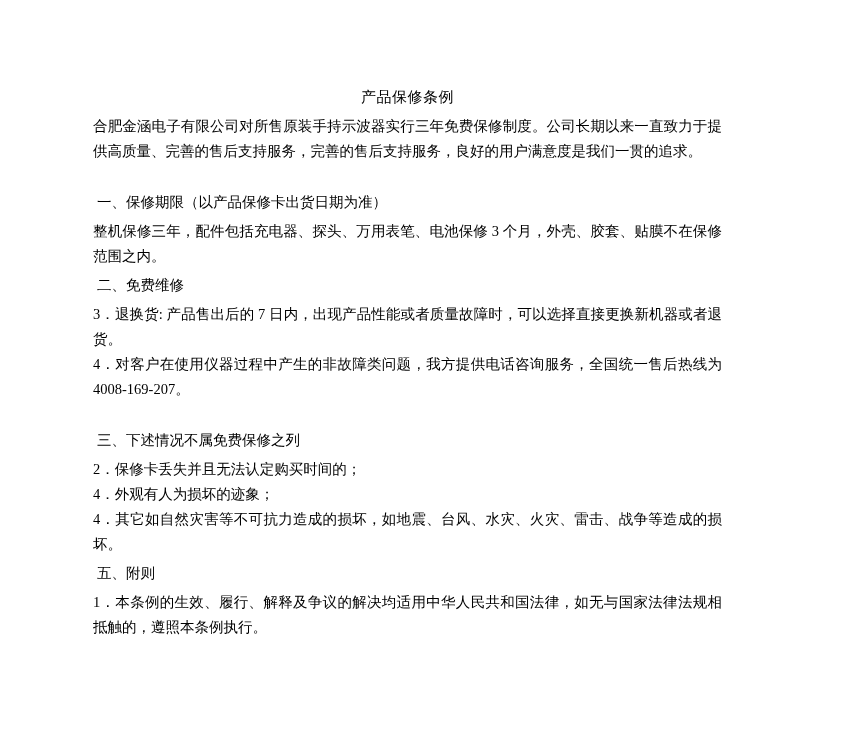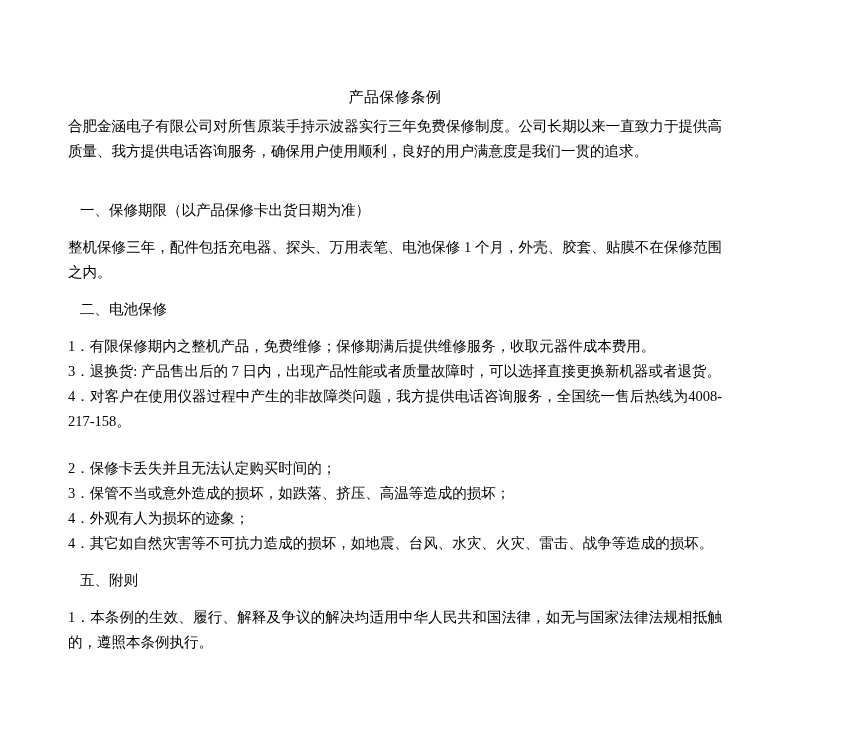--- a/index.html
+++ b/index.html
@@ -12,21 +12,21 @@
     background: #ffffff;
     font-family: "Liberation Serif", "DejaVu Serif", serif;
     color: #000000;
     overflow: hidden;
   }
   .page {
     position: relative;
     width: 844px;
     height: 663px;
     box-sizing: border-box;
-    padding: 86px 122px 0 68px;
+    padding: 86px 122px 0 93px;
   }
   .doc-title {
     text-align: center;
     font-size: 15px;
     line-height: 22px;
     margin: 0 0 6px 0;
     font-weight: normal;
     letter-spacing: 0.5px;
   }
   .para {
@@ -35,55 +35,54 @@
     margin: 0;
     text-align: justify;
     text-justify: inter-ideograph;
   }
   .intro {
     text-indent: 0;
   }
   .section-head {
     font-size: 14.5px;
     line-height: 25px;
-    margin: 12px;
+    margin: 4px;
   }
   .spacer-lg {
     height: 22px;
   }
   .list-line {
     font-size: 14.5px;
     line-height: 25px;
     margin: 0;
     text-align: justify;
     text-justify: inter-ideograph;
   }
 </style>
 </head>
 <body>
 
 <div class="page">
 
   <div class="doc-title">产品保修条例</div>
 
-  <div class="para intro">合肥金涵电子有限公司对所售原装手持示波器实行三年免费保修制度。公司长期以来一直致力于提供高质量、我方提供电话咨询服务，确保用户使用顺利，良好的用户满意度是我们一贯的追求。</div>
+  <div class="para intro">合肥金涵电子有限公司对所售原装手持示波器实行三年免费保修制度。公司长期以来一直致力于提供高质量、完善的售后支持服务，完善的售后支持服务，良好的用户满意度是我们一贯的追求。</div>
 
   <div class="spacer-lg"></div>
 
   <div class="section-head">一、保修期限（以产品保修卡出货日期为准）</div>
-  <div class="list-line">整机保修三年，配件包括充电器、探头、万用表笔、电池保修 1 个月，外壳、胶套、贴膜不在保修范围之内。</div>
+  <div class="list-line">整机保修三年，配件包括充电器、探头、万用表笔、电池保修 3 个月，外壳、胶套、贴膜不在保修范围之内。</div>
 
-  <div class="section-head"> 二、电池保修</div>
-  <div class="list-line">1．有限保修期内之整机产品，免费维修；保修期满后提供维修服务，收取元器件成本费用。</div>
+  <div class="section-head"> 二、免费维修</div>
   <div class="list-line">3．退换货: 产品售出后的 7 日内，出现产品性能或者质量故障时，可以选择直接更换新机器或者退货。</div>
-  <div class="list-line">4．对客户在使用仪器过程中产生的非故障类问题，我方提供电话咨询服务，全国统一售后热线为4008-217-158。</div>
+  <div class="list-line">4．对客户在使用仪器过程中产生的非故障类问题，我方提供电话咨询服务，全国统一售后热线为4008-169-207。</div>
 
   <div class="spacer-lg"></div>
 
+  <div class="section-head">三、下述情况不属免费保修之列</div>
   <div class="list-line">2．保修卡丢失并且无法认定购买时间的；</div>
-  <div class="list-line">3．保管不当或意外造成的损坏，如跌落、挤压、高温等造成的损坏；</div>
   <div class="list-line">4．外观有人为损坏的迹象；</div>
   <div class="list-line"> 4．其它如自然灾害等不可抗力造成的损坏，如地震、台风、水灾、火灾、雷击、战争等造成的损坏。</div>
 
   <div class="section-head">五、附则</div>
   <div class="list-line">1．本条例的生效、履行、解释及争议的解决均适用中华人民共和国法律，如无与国家法律法规相抵触的，遵照本条例执行。</div>
 
 </div>
 
 </body></html>

